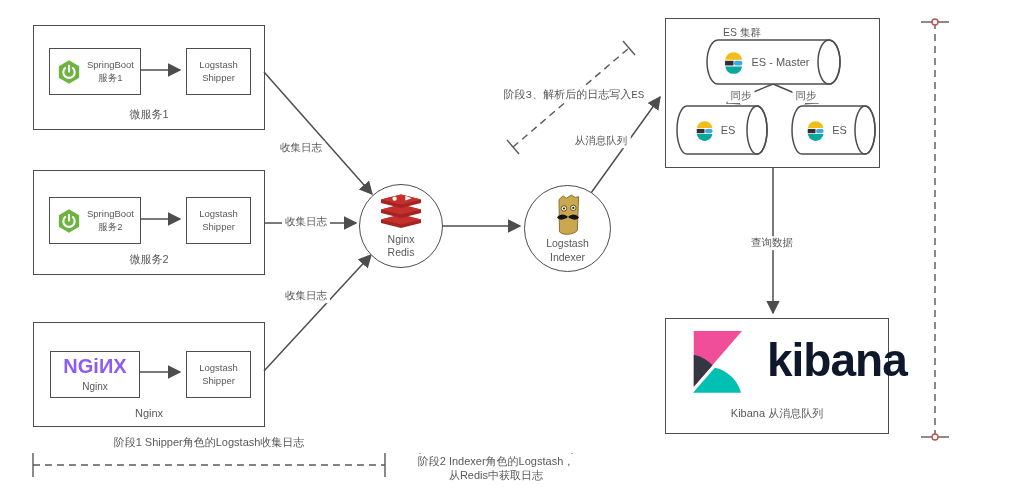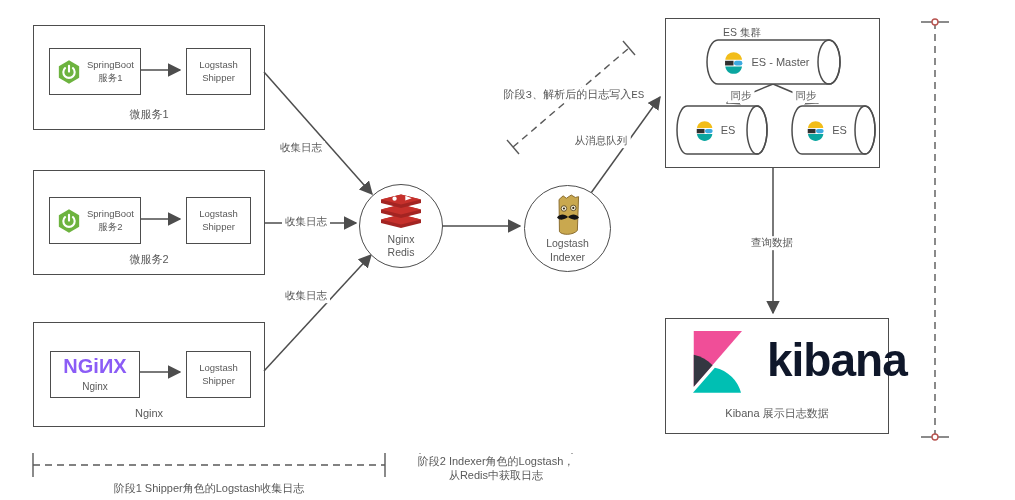--- a/index.html
+++ b/index.html
@@ -224,29 +224,29 @@
     </div>
   </div>
 
   <div class="kibana-box" style="left:665px; top:318px; width:222px; height:114px;">
     <svg style="position:absolute; left:20px; top:12px;" width="62" height="66" viewBox="0 0 32 34">
       <path d="M4 0 L28.9 0 L4 28.8 Z" fill="#f04e98"></path>
       <path d="M4 12.2 V28.8 L13.7 17.6 C11 14.9 7.7 13 4 12.2 Z" fill="#343741"></path>
       <path d="M14.9 18.9 L3.6 31.9 H28.4 C26.9 25.5 21.5 20.3 14.9 18.9 Z" fill="#00bfb3"></path>
     </svg>
     <div class="kibana-word">kibana</div>
-    <div class="kibana-caption">Kibana 展示日志数据</div>
+    <div class="kibana-caption">Kibana 从消息队列</div>
   </div>
 
   <div class="elabel" style="left:301px; top:148px;">收集日志</div>
   <div class="elabel" style="left:306px; top:222px;">收集日志</div>
   <div class="elabel" style="left:306px; top:296px;">收集日志</div>
   <div class="elabel" style="left:601px; top:141px;">从消息队列</div>
   <div class="elabel" style="left:772px; top:243px;font-family:Liberation Serif, serif;">查询数据</div>
   <div class="elabel" style="left:741px; top:96px;">同步</div>
   <div class="elabel" style="left:806px; top:96px;">同步</div>
 
-  <div class="elabel stage" style="left:209px; top:488px;">阶段1 Shipper角色的Logstash收集日志</div>
+  <div class="elabel stage" style="left:209px; top:442px;">阶段1 Shipper角色的Logstash收集日志</div>
   <div class="elabel stage" style="left:496px; top:468px;">阶段2 Indexer角色的Logstash，
 从Redis中获取日志</div>
   <div class="elabel stage" style="left:574px; top:95px;font-family:Liberation Mono, monospace;">阶段3、解析后的日志写入ES</div>
 
 </div>
 
 </body></html>

